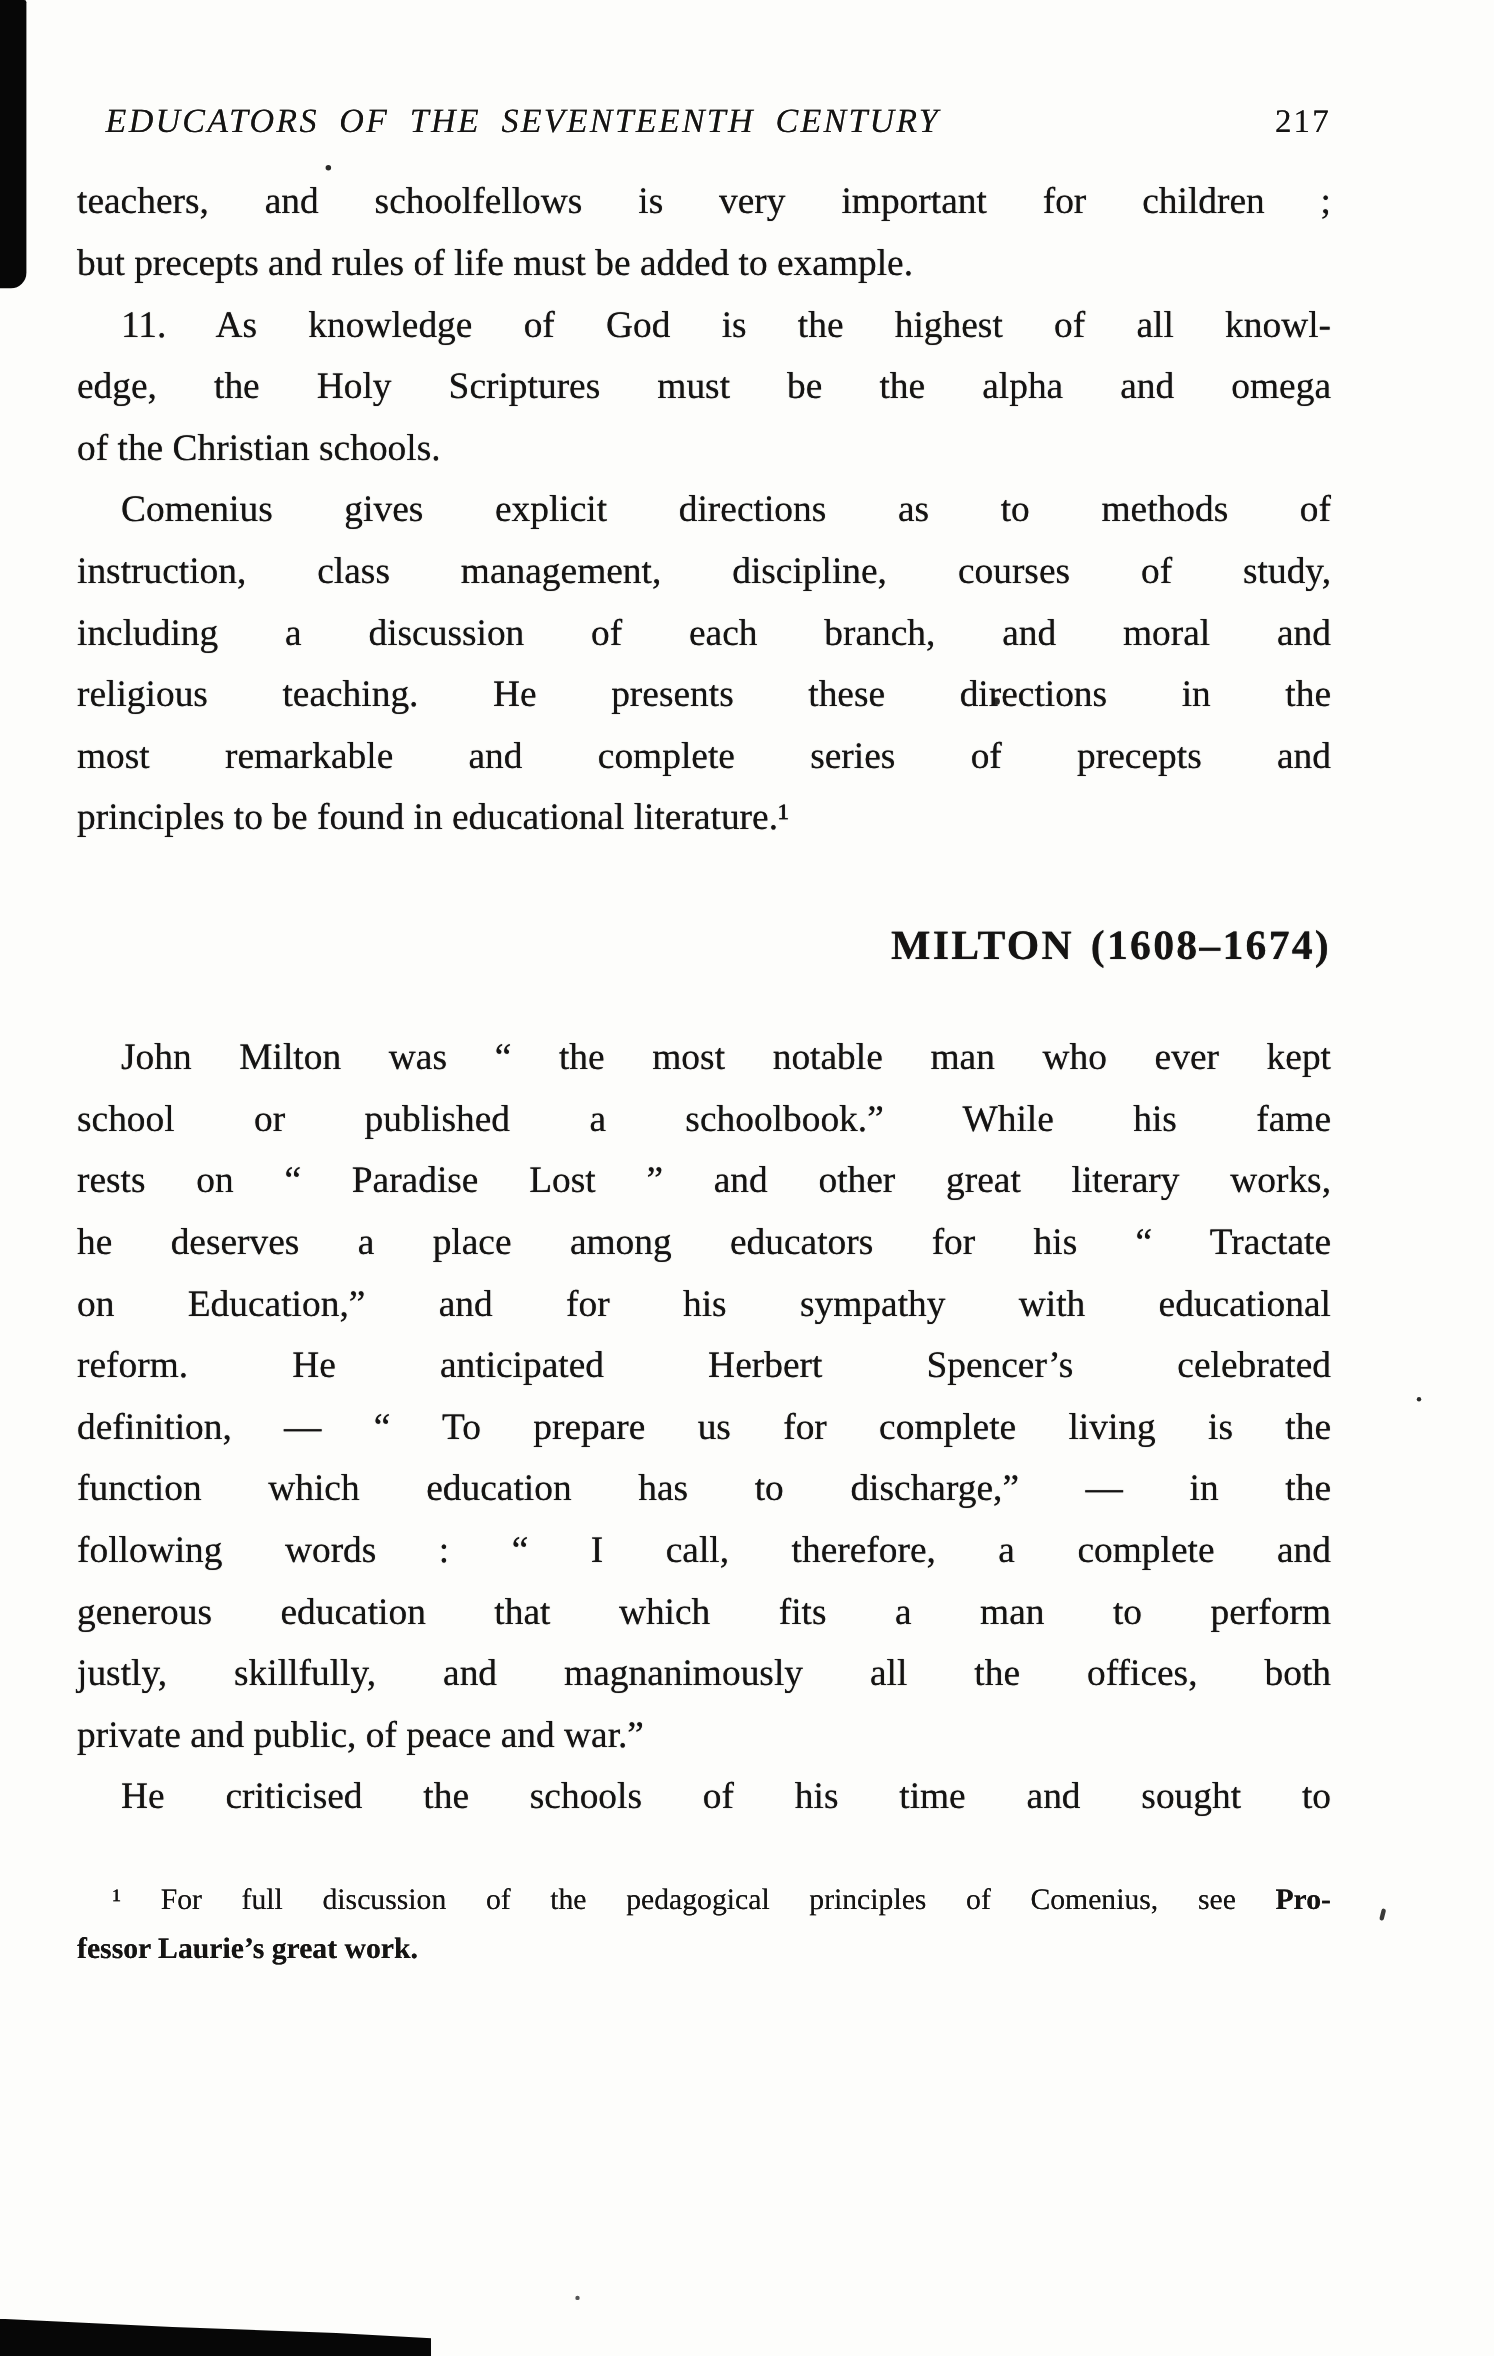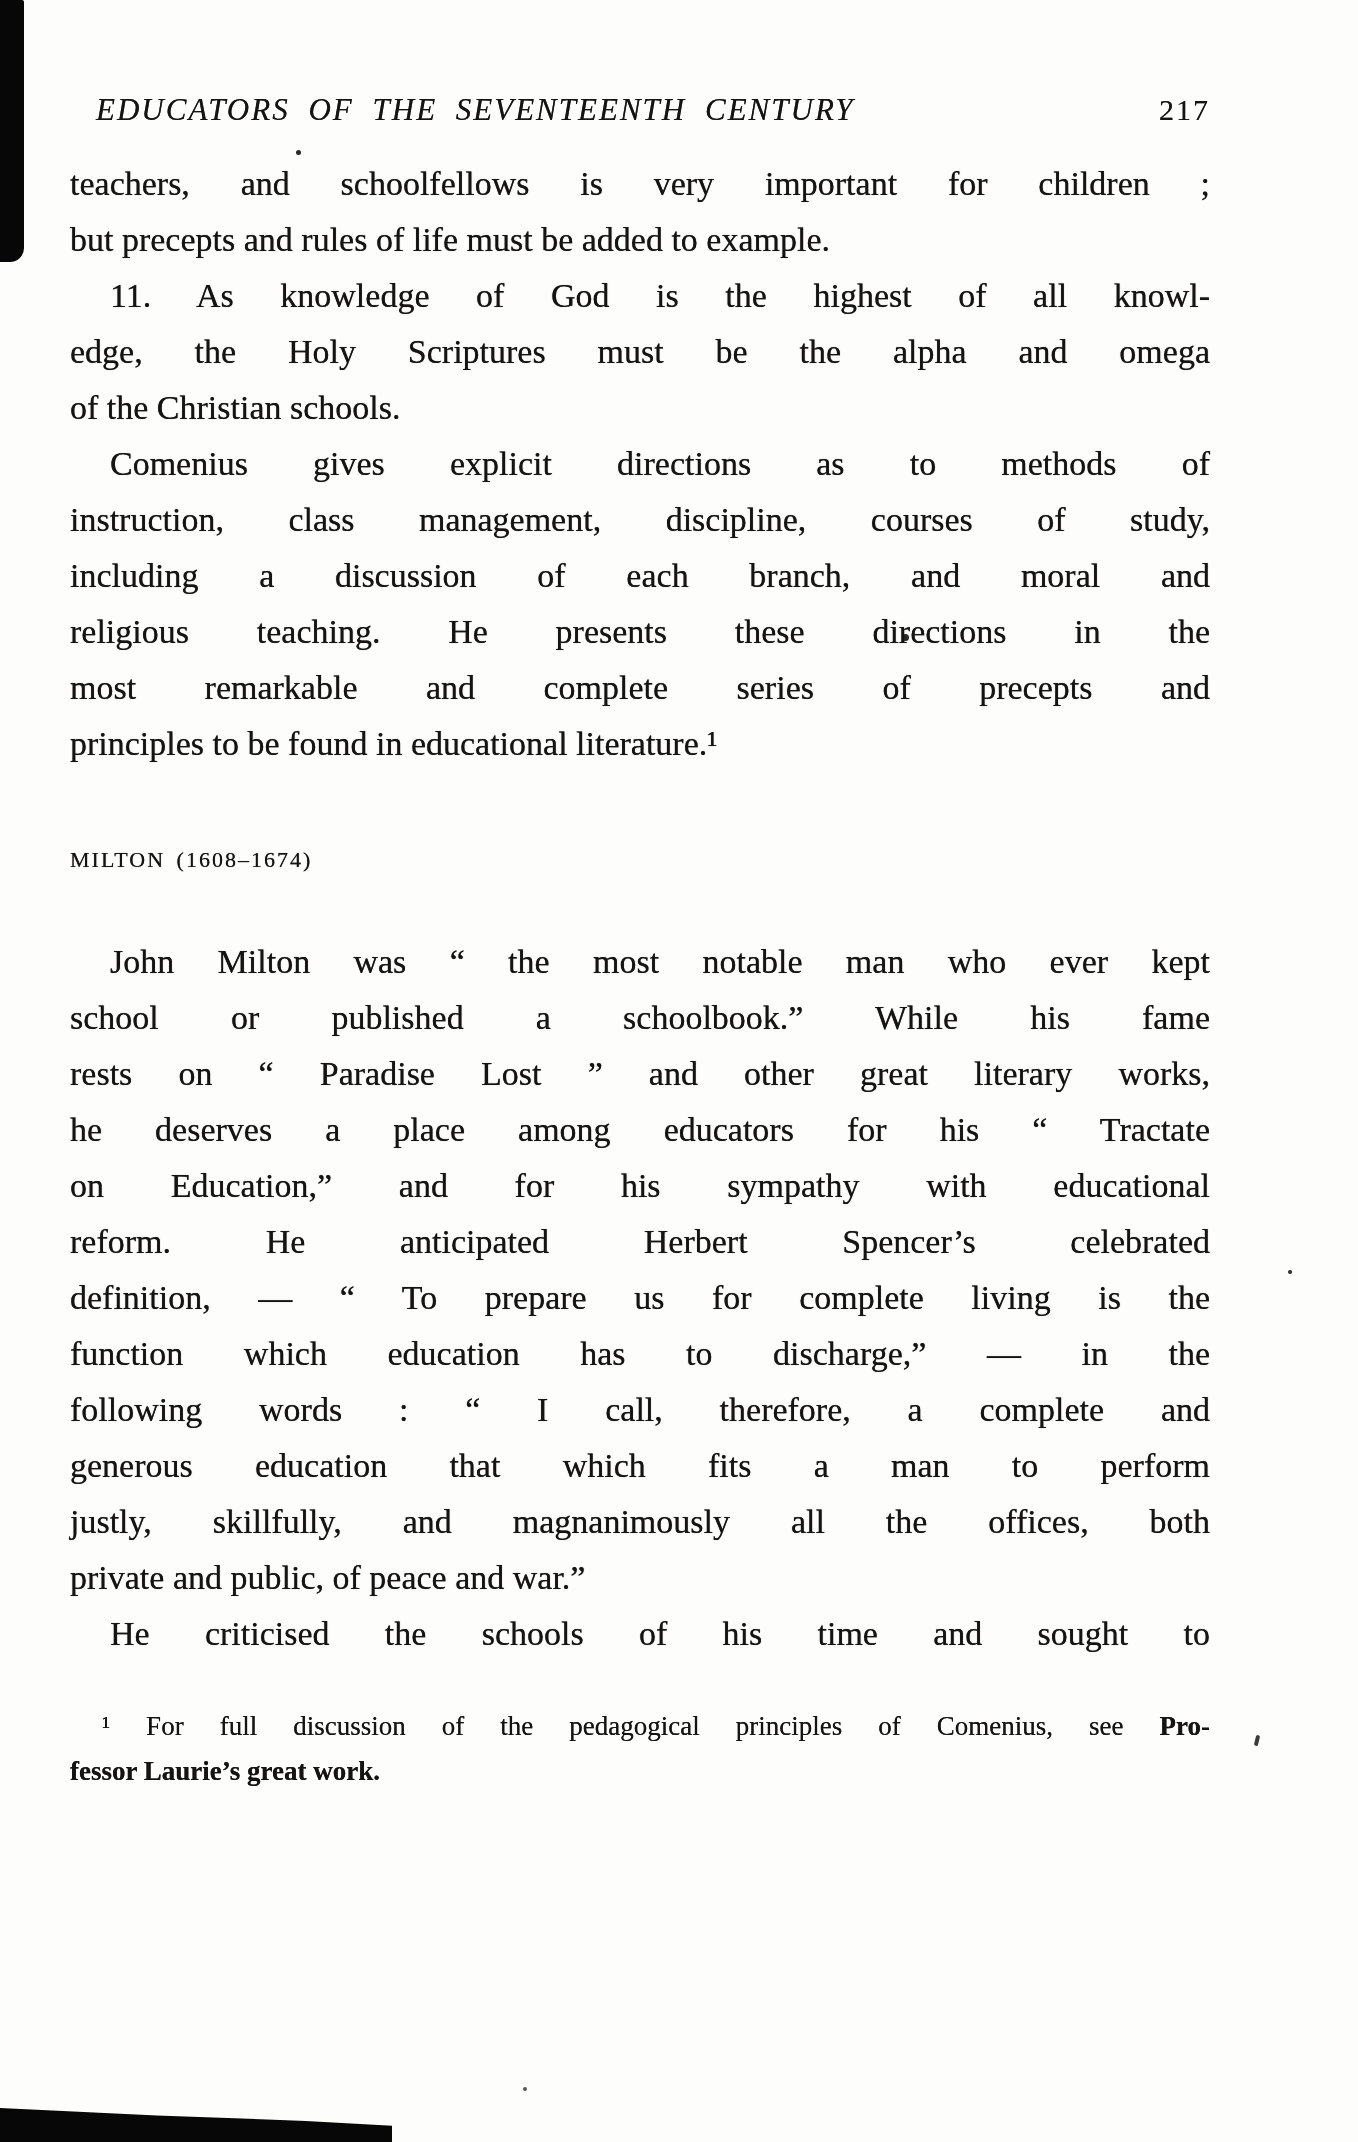--- a/index.html
+++ b/index.html
@@ -49,24 +49,25 @@
     text-align: justify;
     text-align-last: justify;
   }
   .line.end {
     text-align: left;
     text-align-last: left;
   }
   .line.indent { text-indent: 40px; }
   .section-heading {
     margin: 60px 0 46px 0;
-    text-align: left;
-    font-size: 22px;
+    text-align: right;
+    font-size: 38px;
     letter-spacing: 2px;
     word-spacing: 4px;
+    font-weight: bold;
   }
   
   .footnote {
     margin-top: 42px;
     font-size: 27px;
     line-height: 45px;
     text-shadow: 0 0 0.6px rgba(10,10,10,0.8);
   }
   .footnote .fn-line1 {
     text-indent: 32px;

